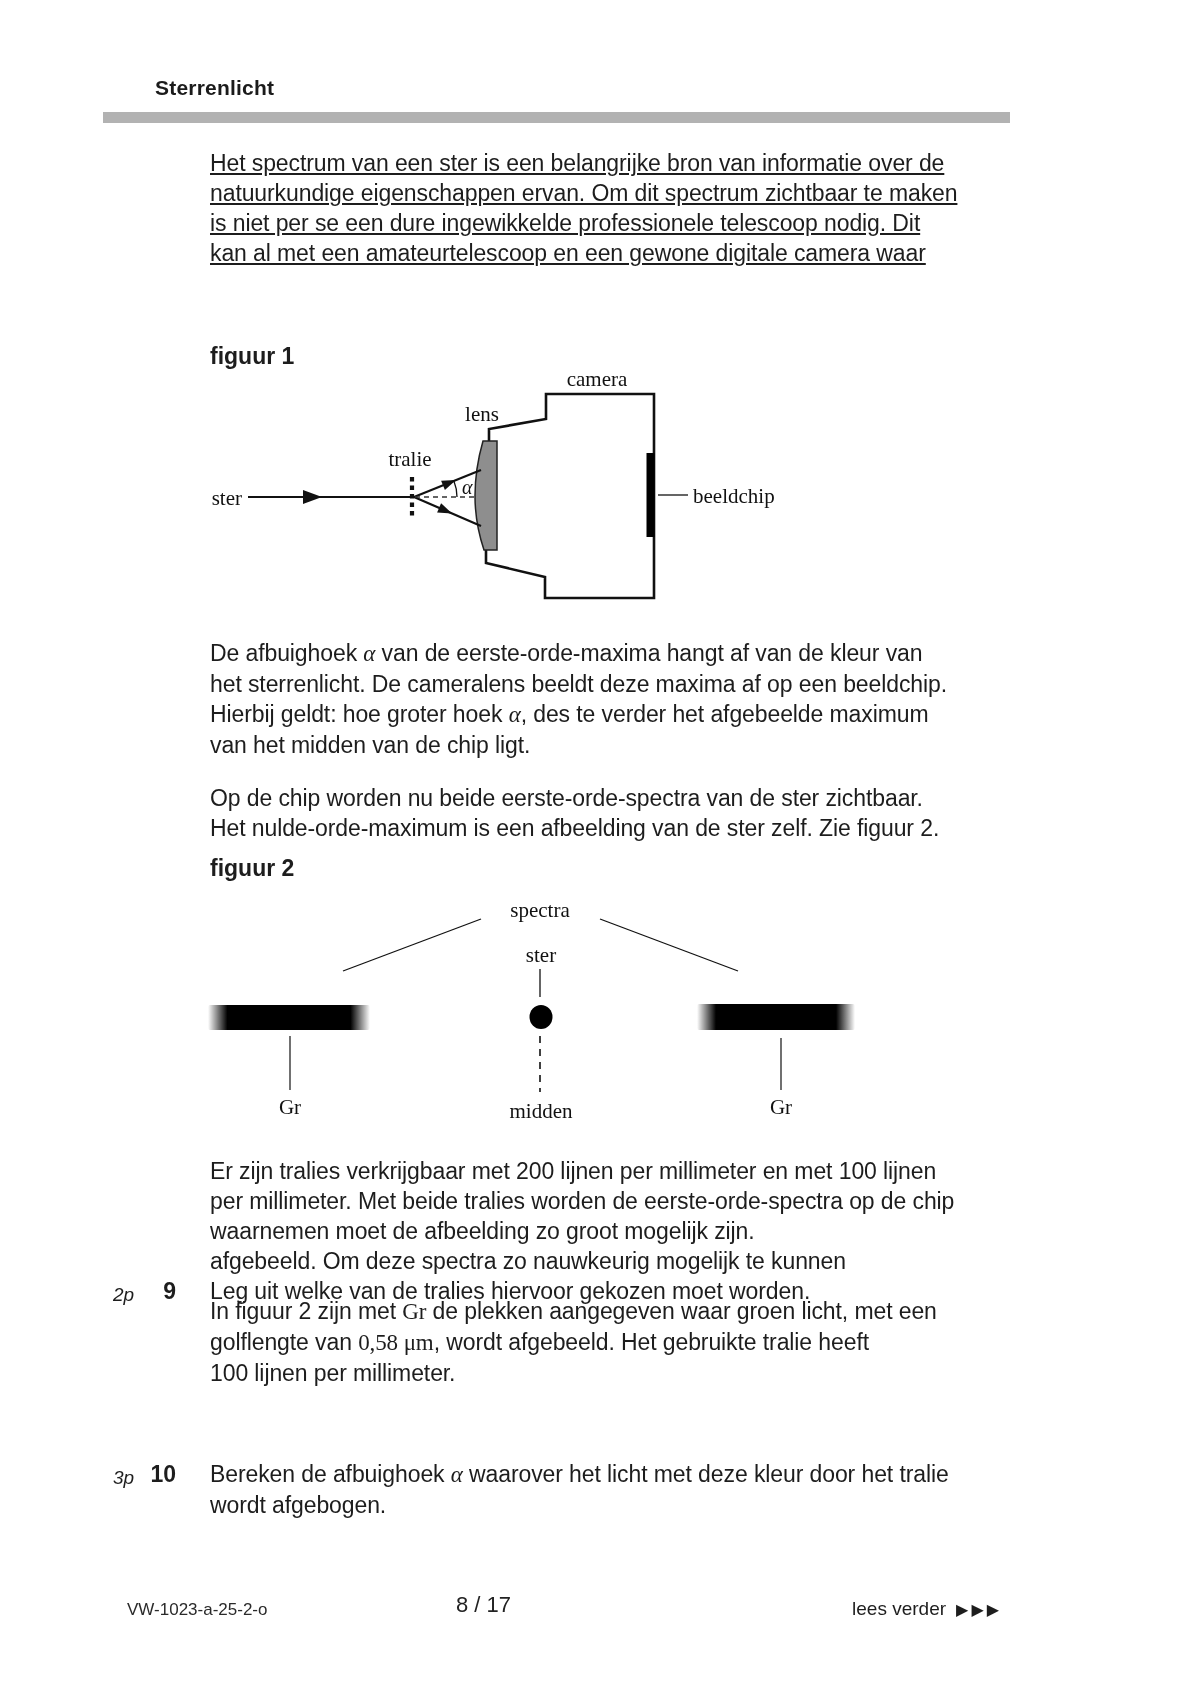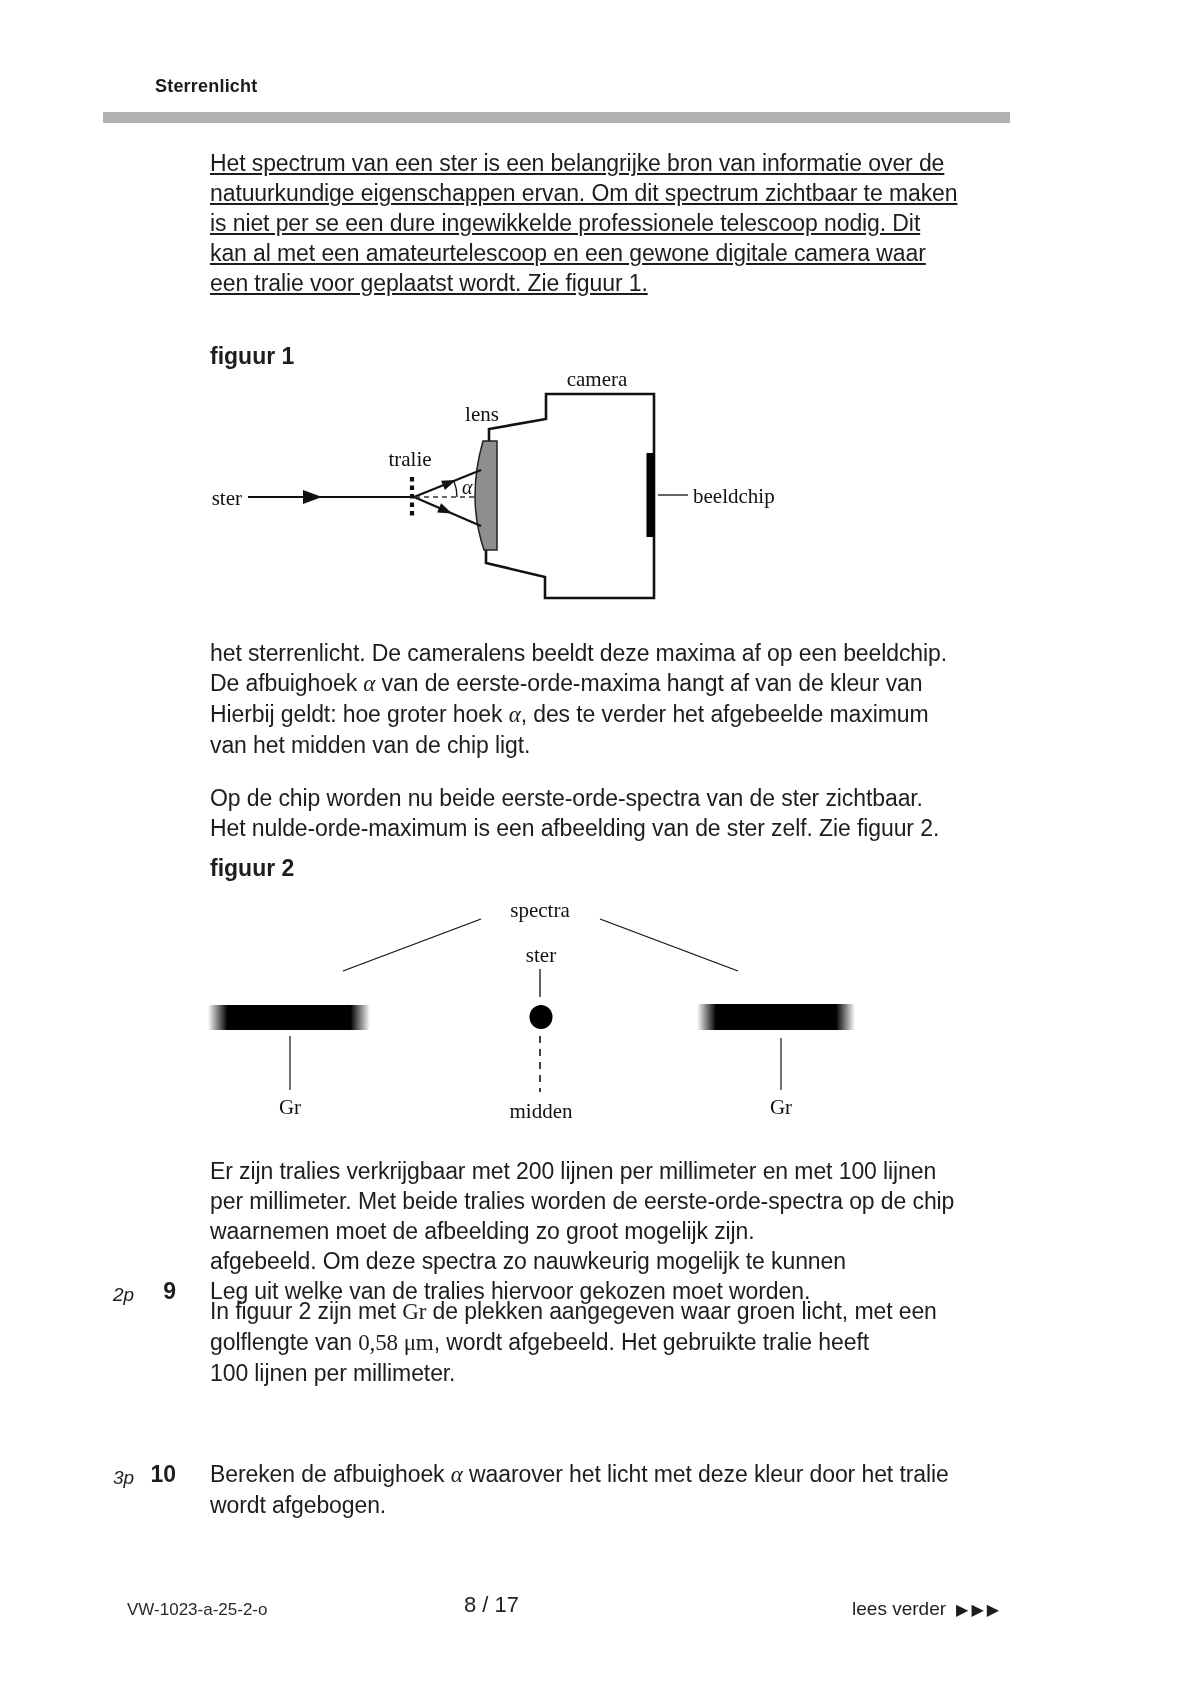--- a/index.html
+++ b/index.html
@@ -2,21 +2,21 @@
 <html><head>
 <meta charset="utf-8">
 <style>
   html,body{margin:0;padding:0;}
   body{
     width:1191px;height:1684px;position:relative;background:#ffffff;
     font-family:"Liberation Sans",sans-serif;color:#1c1c1c;overflow:hidden;
   }
   .abs{position:absolute;}
   
-  #page-title{left:155px;top:76px;font-size:18px;font-weight:bold;letter-spacing:0.2px;color:#1b1b1b;}
+  #page-title{left:155px;top:76px;font-size:21px;font-weight:bold;letter-spacing:0.2px;color:#1b1b1b;}
   #title-divider{left:103px;top:112px;width:907px;height:11px;background:#b2b2b2;}
   
   .tblock{left:210px;font-size:23px;line-height:30px;letter-spacing:-0.1px;color:#1d1d1d;}
   .tline{white-space:nowrap;}
   .sf{font-family:"Liberation Serif",serif;}
   .si{font-family:"Liberation Serif",serif;font-style:italic;}
   #b-para1{top:148px;text-decoration:underline;}
   #b-para2{top:638px;}
   #b-para3{top:783px;}
   #b-para4{top:1156px;}
@@ -32,36 +32,35 @@
   .q-num{position:absolute;left:-72px;top:0;width:38px;text-align:right;font-weight:bold;}
   
   #fig1-svg{left:180px;top:360px;}
   #fig2-svg{left:180px;top:890px;}
   .fig-label{font-family:"Liberation Serif",serif;font-size:21px;fill:#111;}
   .fig-label-i{font-family:"Liberation Serif",serif;font-style:italic;font-size:20px;fill:#111;}
   .stroke{stroke:#111;fill:none;}
   
   .footer-item{font-size:17px;color:#2a2a2a;}
   #footer-left{left:103px;top:1600px;margin-left:24px;}
-  #footer-center{left:12px;top:1592px;width:959px;text-align:center;font-size:22px;color:#222;}
+  #footer-center{left:4px;top:1592px;width:959px;text-align:center;font-size:22px;color:#222;}
   #footer-right{top:1598px;right:189px;font-size:19px;color:#1d1d1d;}
   #footer-arrows{font-size:16px;letter-spacing:3px;margin-left:10px;color:#1d1d1d;}
 </style>
 </head>
 <body>
 
 <div class="abs" id="page-title">Sterrenlicht</div>
 <div class="abs" id="title-divider"></div>
 
 <div class="abs tblock" id="b-para1">
     <div class="tline"><span>Het spectrum van een ster is een belangrijke bron van informatie over de</span></div>
     <div class="tline"><span>natuurkundige eigenschappen ervan. Om dit spectrum zichtbaar te maken</span></div>
     <div class="tline"><span>is niet per se een dure ingewikkelde professionele telescoop nodig. Dit</span></div>
     <div class="tline"><span>kan al met een amateurtelescoop en een gewone digitale camera waar</span></div>
-    <div class="tline"><span>een tralie voor geplaatst wordt. Zie figuur 1.</span></div>
   </div>
 
 <div class="abs fig-caption" id="fig1-caption">figuur 1</div>
 
 <svg class="abs" id="fig1-svg" width="620" height="250" viewBox="180 360 620 250" xmlns="http://www.w3.org/2000/svg">
 
   <path class="stroke" stroke-width="2.6" d="M 489,444 L 489,429 L 546,419 L 546,394 L 654,394 L 654,598 L 545,598 L 545,577 L 486,563 L 486,549"></path>
 
   <path d="M 497,441 L 497,550 L 484,550 Q 475,523 475,496 Q 475,469 483,441 Z" fill="#8e8e8e" stroke="#222" stroke-width="1.5"></path>
 
@@ -84,22 +83,22 @@
 
   <text class="fig-label" x="597" y="386" text-anchor="middle">camera</text>
   <text class="fig-label" x="482" y="421" text-anchor="middle">lens</text>
   <text class="fig-label" x="410" y="466" text-anchor="middle">tralie</text>
   <text class="fig-label" x="242" y="505" text-anchor="end">ster</text>
   <text class="fig-label-i" x="462" y="494">α</text>
   <text class="fig-label" x="693" y="503">beeldchip</text>
 </svg>
 
 <div class="abs tblock" id="b-para2">
+    <div class="tline"><span>De afbuighoek </span><span class="si">α</span><span> van de eerste-orde-maxima hangt af van de kleur van</span></div>
     <div class="tline"><span>het sterrenlicht. De cameralens beeldt deze maxima af op een beeldchip.</span></div>
-    <div class="tline"><span>De afbuighoek </span><span class="si">α</span><span> van de eerste-orde-maxima hangt af van de kleur van</span></div>
     <div class="tline"><span>Hierbij geldt: hoe groter hoek </span><span class="si">α</span><span>, des te verder het afgebeelde maximum</span></div>
     <div class="tline"><span>van het midden van de chip ligt.</span></div>
   </div>
 <div class="abs tblock" id="b-para3">
     <div class="tline"><span>Op de chip worden nu beide eerste-orde-spectra van de ster zichtbaar.</span></div>
     <div class="tline"><span>Het nulde-orde-maximum is een afbeelding van de ster zelf. Zie figuur 2.</span></div>
   </div>
 
 <div class="abs fig-caption" id="fig2-caption">figuur 2</div>
 

